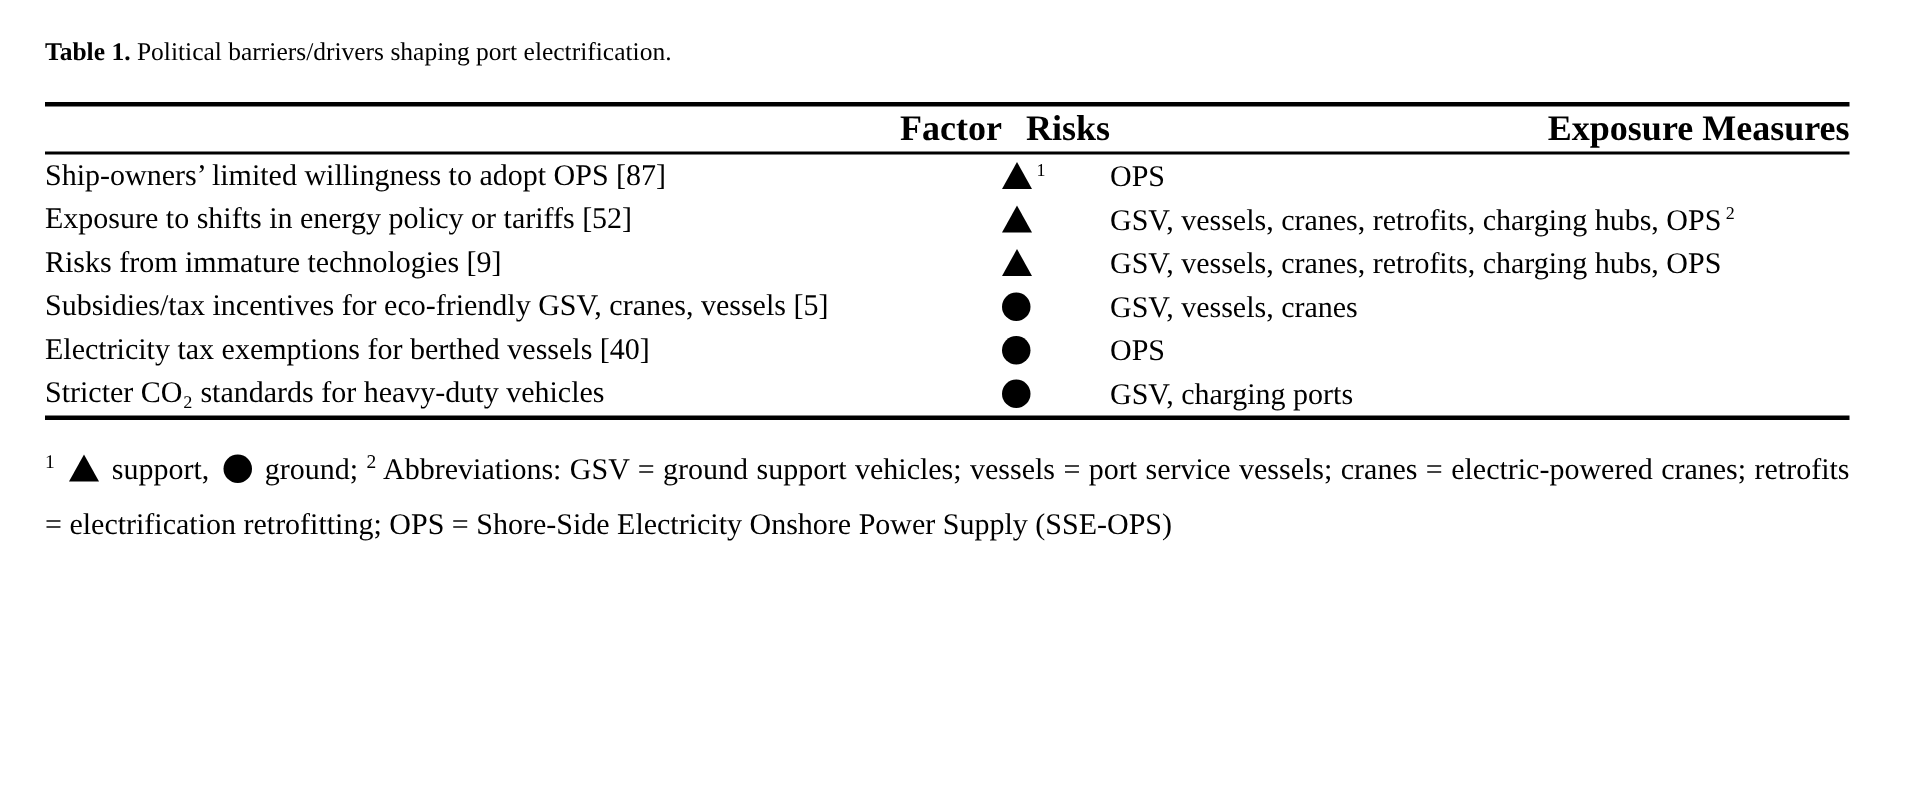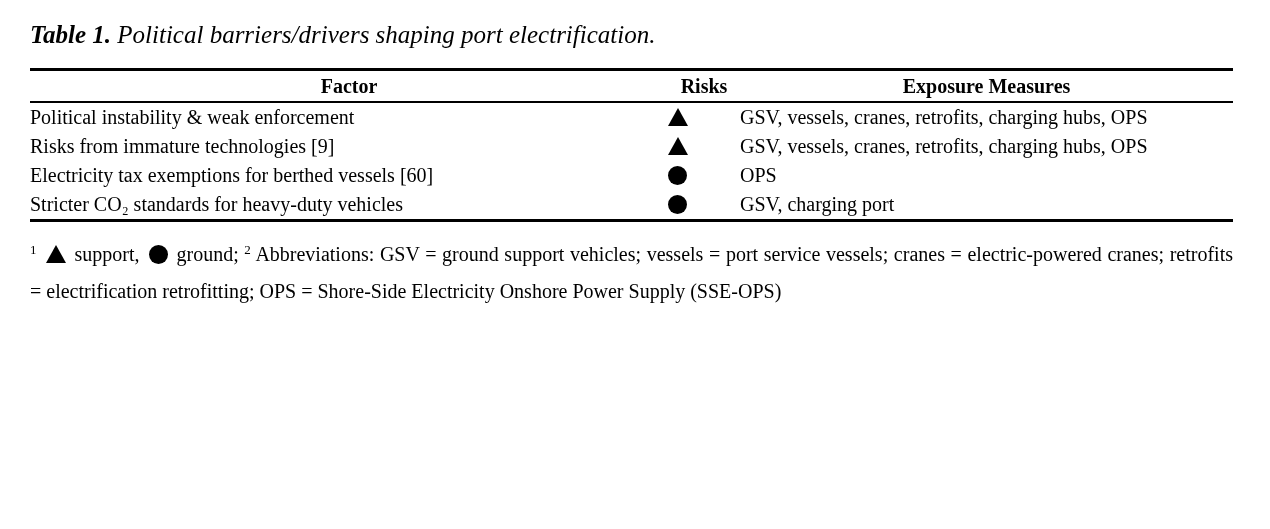--- a/index.html
+++ b/index.html
@@ -11,39 +11,38 @@
   }
   body {
     width: 1270px;
     height: 529px;
     overflow: hidden;
   }
   .page {
     padding: 22px 0 0 30px;
   }
   .caption {
-    font-size: 25px;
+    font-size: 17px;
     line-height: 26px;
-    font-style: italic;
   }
   .caption-label {
     font-weight: bold;
   }
   table.data {
     border-collapse: collapse;
     table-layout: fixed;
     margin-top: 20px;
     width: 1203px;
     border-top: 3px solid #000;
     border-bottom: 3px solid #000;
   }
   table.data th {
-    font-size: 20px;
+    font-size: 24px;
     font-weight: bold;
-    text-align: center;
+    text-align: right;
     height: 30px;
     padding: 0;
     vertical-align: middle;
     border-bottom: 2px solid #000;
     white-space: nowrap;
   }
   table.data td {
     font-size: 20px;
     height: 29px;
     padding: 0;
@@ -109,46 +108,56 @@
       <col class="col-measures">
     </colgroup>
     <thead>
       <tr>
         <th class="factor">Factor</th>
         <th>Risks</th>
         <th>Exposure Measures</th>
       </tr>
     </thead>
     <tbody>
-
+    <tr>
+      <td class="factor">Ship-owners’ limited willingness to adopt OPS [87]</td>
+      <td><span class="shape-triangle"></span><span class="cell-sup">1</span></td>
+      <td><span>OPS</span><span class="cell-sup"></span></td>
+    </tr>
 
     <tr>
-      <td class="factor">Political instability &amp; weak enforcement</td>
+      <td class="factor">Exposure to shifts in energy policy or tariffs [52]</td>
       <td><span class="shape-triangle"></span><span class="cell-sup"></span></td>
-      <td><span>GSV, vessels, cranes, retrofits, charging hubs, OPS</span><span class="cell-sup"></span></td>
+      <td><span>GSV, vessels, cranes, retrofits, charging hubs, OPS</span><span class="cell-sup">2</span></td>
     </tr>
+
 
 
     <tr>
       <td class="factor">Risks from immature technologies [9]</td>
       <td><span class="shape-triangle"></span><span class="cell-sup"></span></td>
       <td><span>GSV, vessels, cranes, retrofits, charging hubs, OPS</span><span class="cell-sup"></span></td>
     </tr>
 
+    <tr>
+      <td class="factor">Subsidies/tax incentives for eco-friendly GSV, cranes, vessels [5]</td>
+      <td><span class="shape-circle"></span><span class="cell-sup"></span></td>
+      <td><span>GSV, vessels, cranes</span><span class="cell-sup"></span></td>
+    </tr>
 
     <tr>
-      <td class="factor">Electricity tax exemptions for berthed vessels [60]</td>
+      <td class="factor">Electricity tax exemptions for berthed vessels [40]</td>
       <td><span class="shape-circle"></span><span class="cell-sup"></span></td>
       <td><span>OPS</span><span class="cell-sup"></span></td>
     </tr>
 
     <tr>
       <td class="factor">Stricter CO₂ standards for heavy-duty vehicles</td>
       <td><span class="shape-circle"></span><span class="cell-sup"></span></td>
-      <td><span>GSV, charging port</span><span class="cell-sup"></span></td>
+      <td><span>GSV, charging ports</span><span class="cell-sup"></span></td>
     </tr>
 
 
   </tbody>
   </table>
 
   <div class="footnote">
     <span class="fn-sup">1</span><span class="shape-triangle"></span><span>support,</span><span class="shape-circle"></span><span>ground;</span>
     <span class="fn-sup">2</span>
     <span>Abbreviations: GSV = ground support vehicles; vessels = port service vessels; cranes = electric-powered cranes; retrofits = electrification retrofitting; OPS = Shore-Side Electricity Onshore Power Supply (SSE-OPS)</span>

